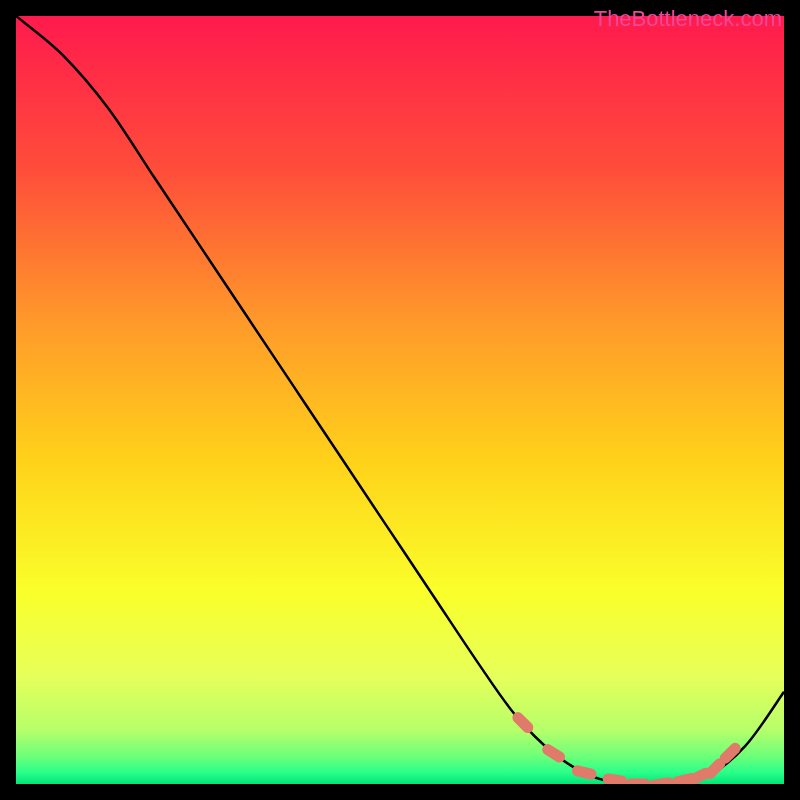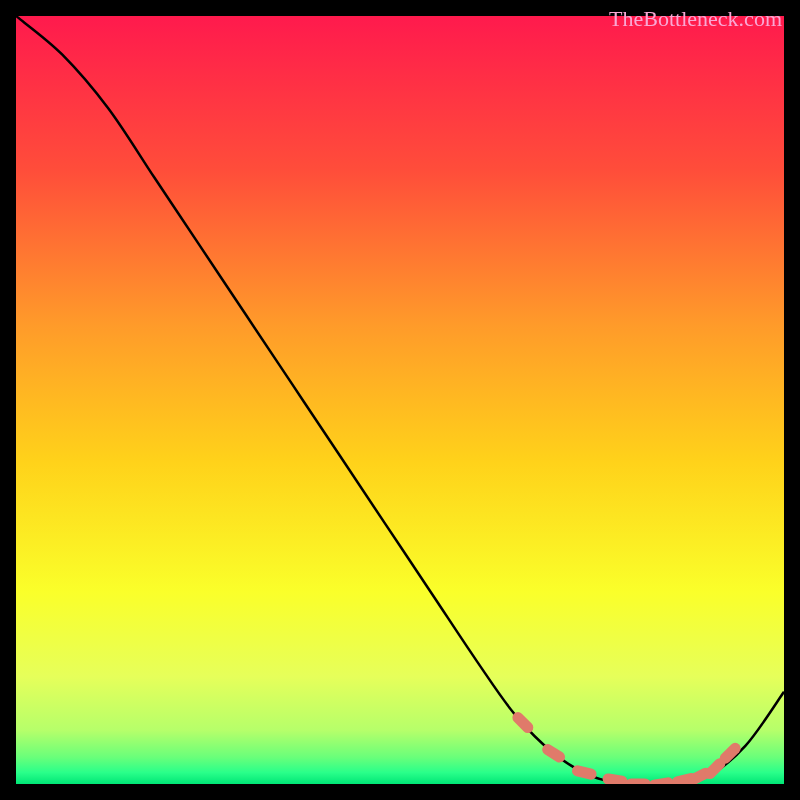--- a/index.html
+++ b/index.html
@@ -7,22 +7,22 @@
     width: 800px;
     height: 800px;
     background: #000000;
     position: relative;
     overflow: hidden;
   }
   .watermark {
     position: absolute;
     top: 6px;
     right: 18px;
-    color: #f9a8d4;
-    font-family: Liberation Serif, serif;
+    color: #ec4899;
+    font-family: Liberation Sans, sans-serif;
     font-size: 22px;
     font-weight: 400;
     z-index: 10;
   }
   .plot-area {
     position: absolute;
     left: 16px;
     top: 16px;
     width: 768px;
     height: 768px;

